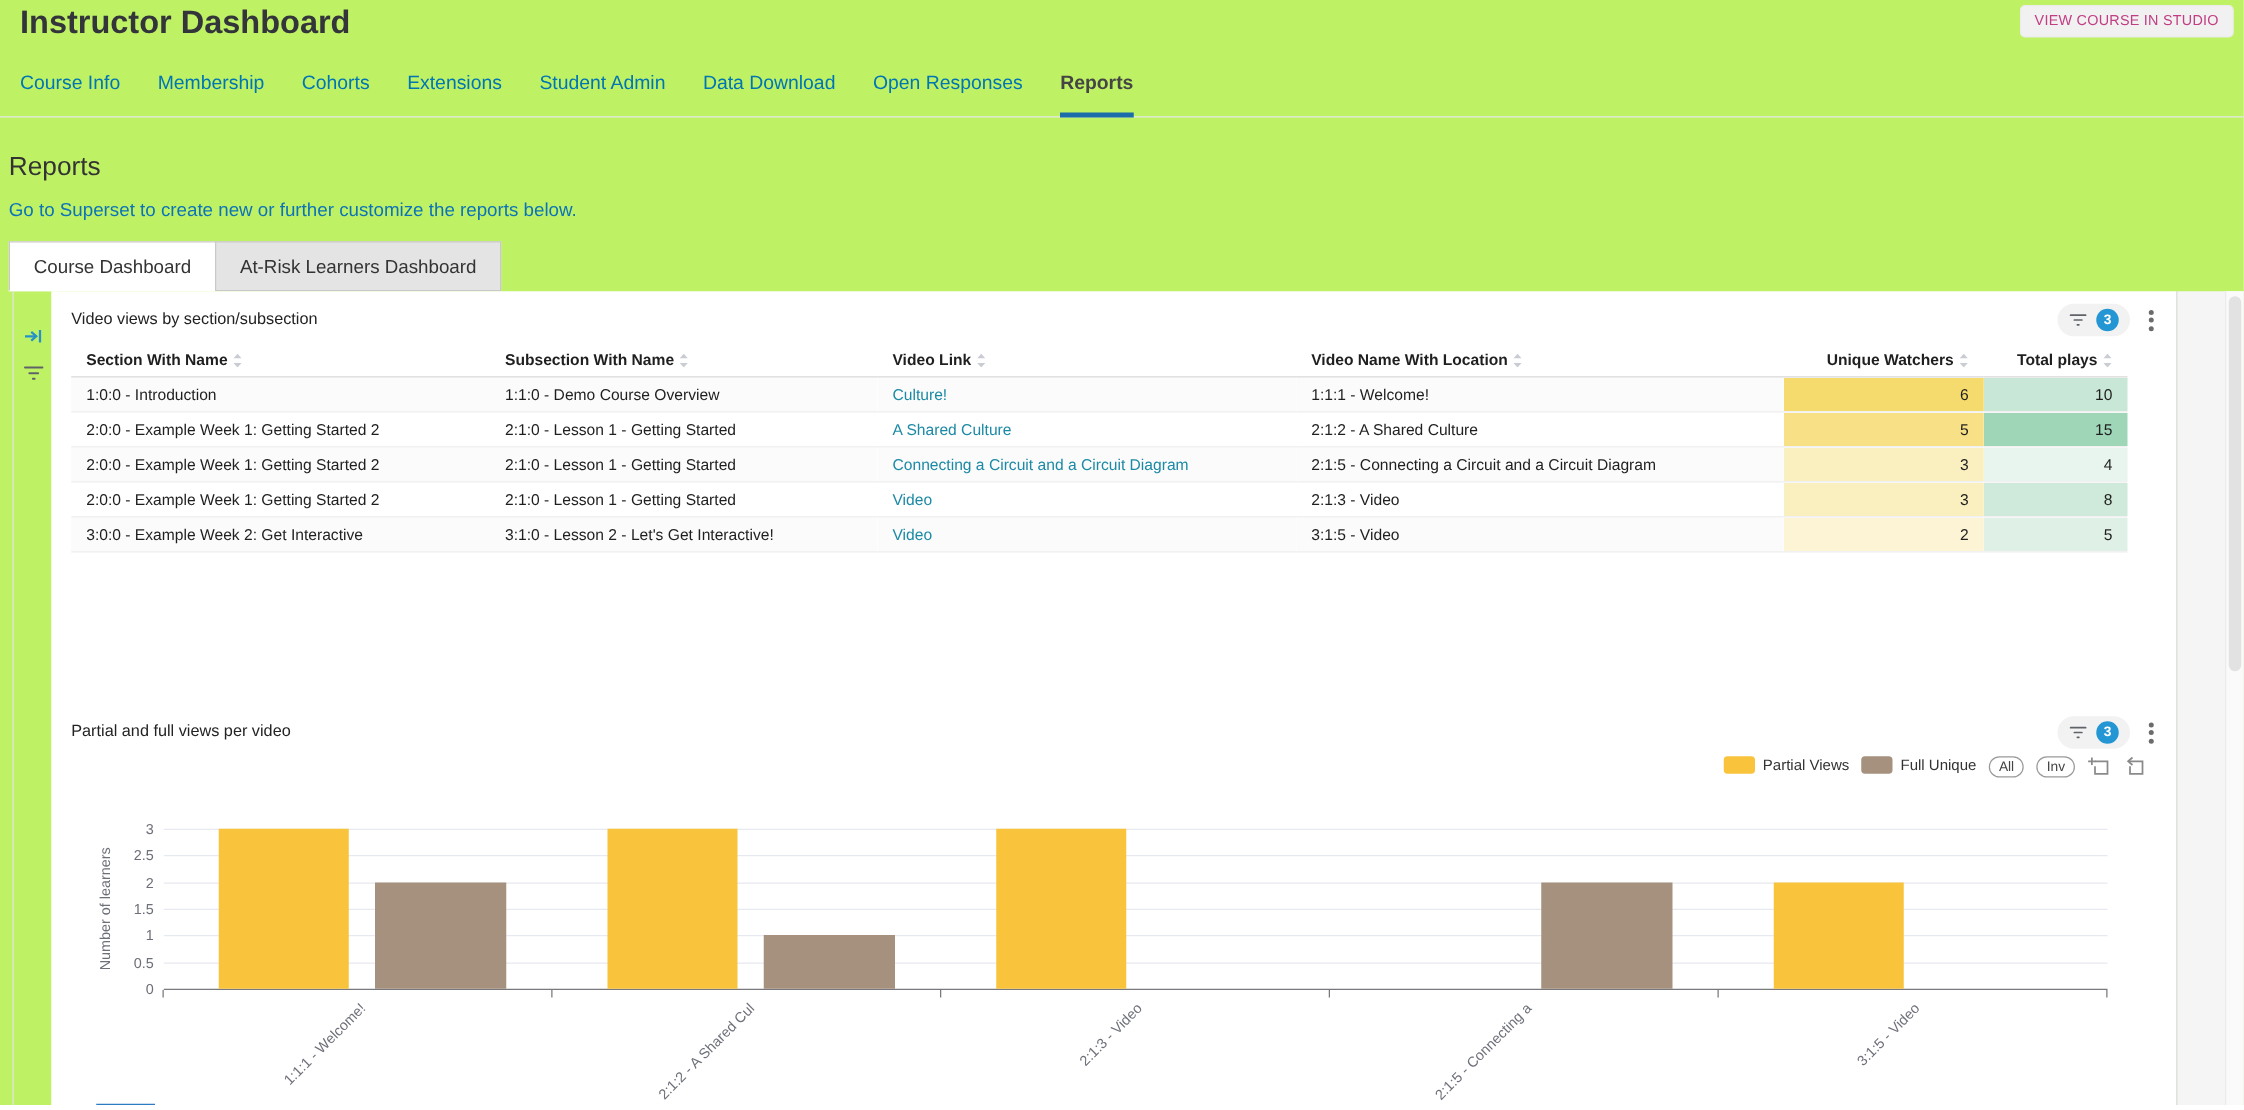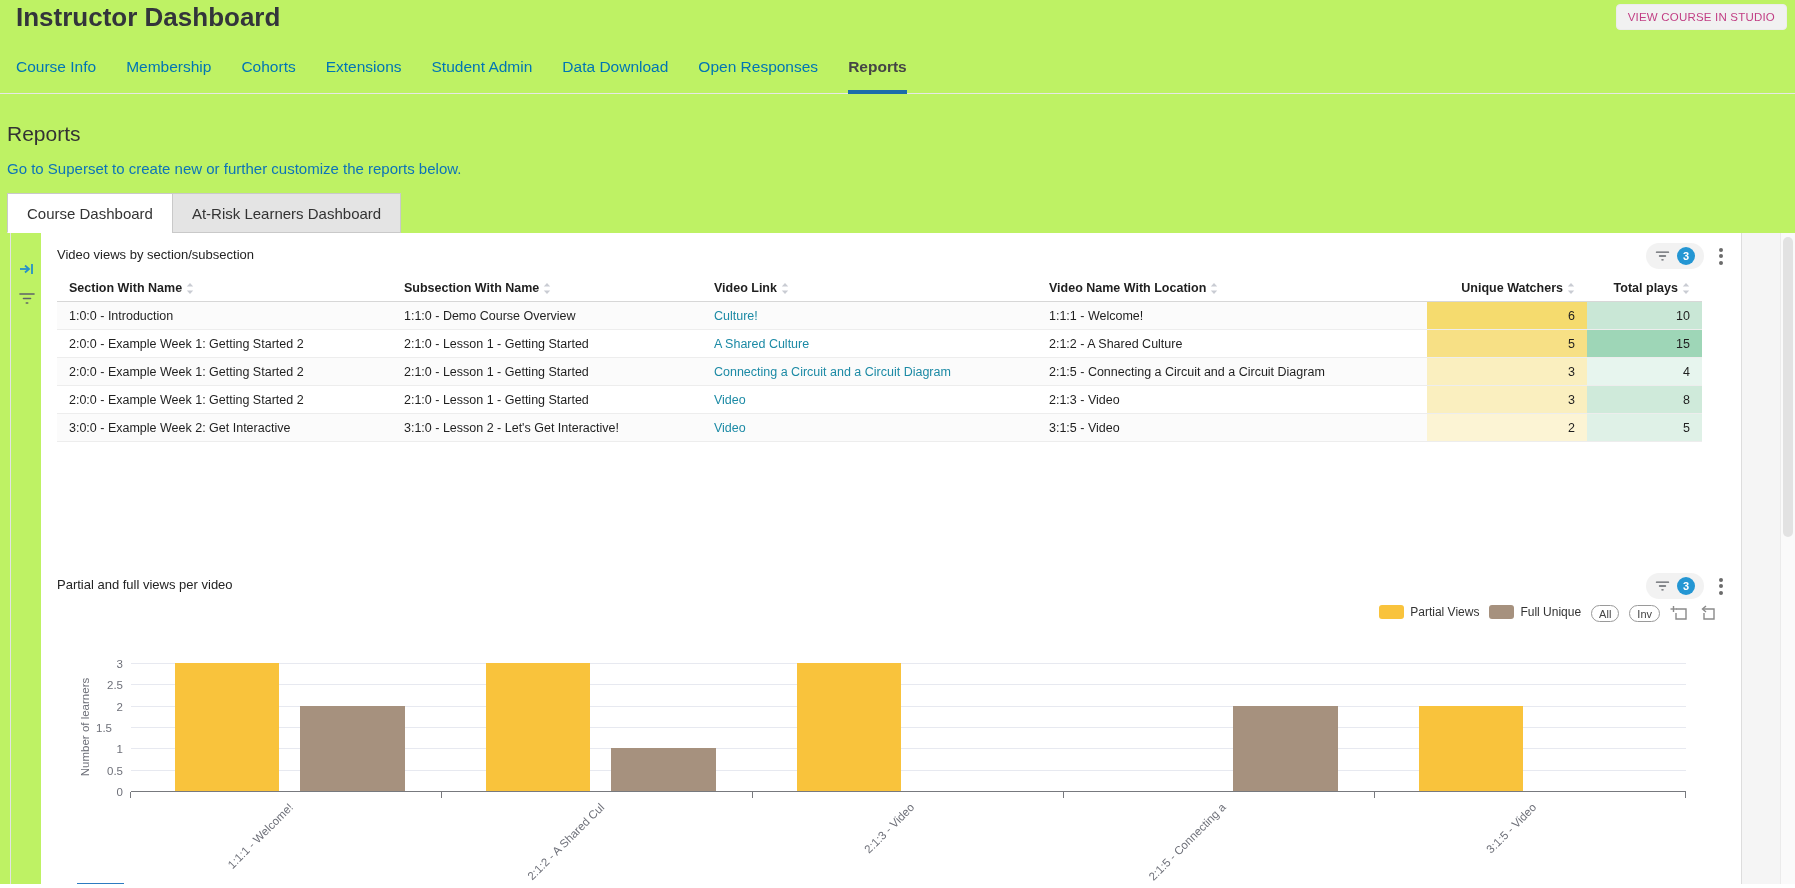--- a/index.html
+++ b/index.html
@@ -273,21 +273,21 @@
 
       <div class="y-axis-name">Number of learners</div>
       <div class="plot" id="plot">
         <div class="axis-x"></div>
       <div class="ylabel-tick" style="bottom: -7px;">0</div>
           <div class="gridline" style="bottom: 20.3333px;"></div>
           <div class="ylabel-tick" style="bottom: 14.3333px;">0.5</div>
           <div class="gridline" style="bottom: 41.6667px;"></div>
           <div class="ylabel-tick" style="bottom: 35.6667px;">1</div>
           <div class="gridline" style="bottom: 63px;"></div>
-          <div class="ylabel-tick" style="bottom: 57px; text-align: center;">1.5</div>
+          <div class="ylabel-tick" style="bottom: 57px;">1.5</div>
           <div class="gridline" style="bottom: 84.3333px;"></div>
           <div class="ylabel-tick" style="bottom: 78.3333px;">2</div>
           <div class="gridline" style="bottom: 105.667px;"></div>
           <div class="ylabel-tick" style="bottom: 99.6667px;">2.5</div>
           <div class="gridline" style="bottom: 127px;"></div>
           <div class="ylabel-tick" style="bottom: 121px;">3</div>
           <div class="xtick" style="left: calc(0% - 0.5px);"></div>
           <div class="xtick" style="left: calc(20% - 0.5px);"></div>
           <div class="xtick" style="left: calc(40% - 0.5px);"></div>
           <div class="xtick" style="left: calc(60% - 0.5px);"></div>

